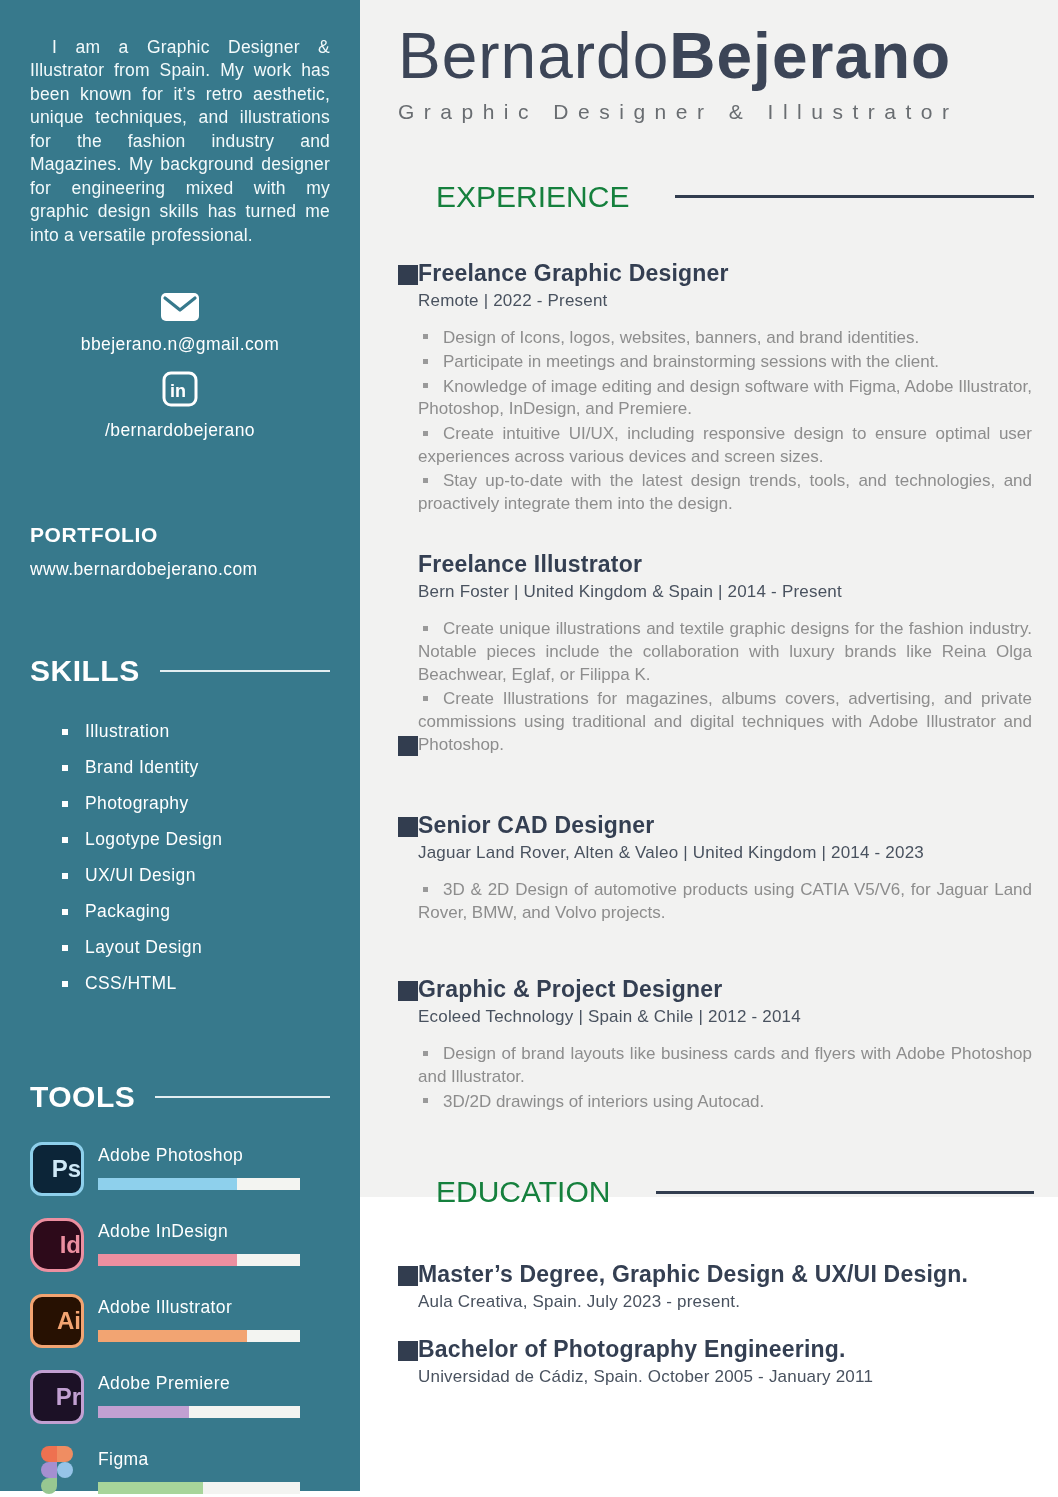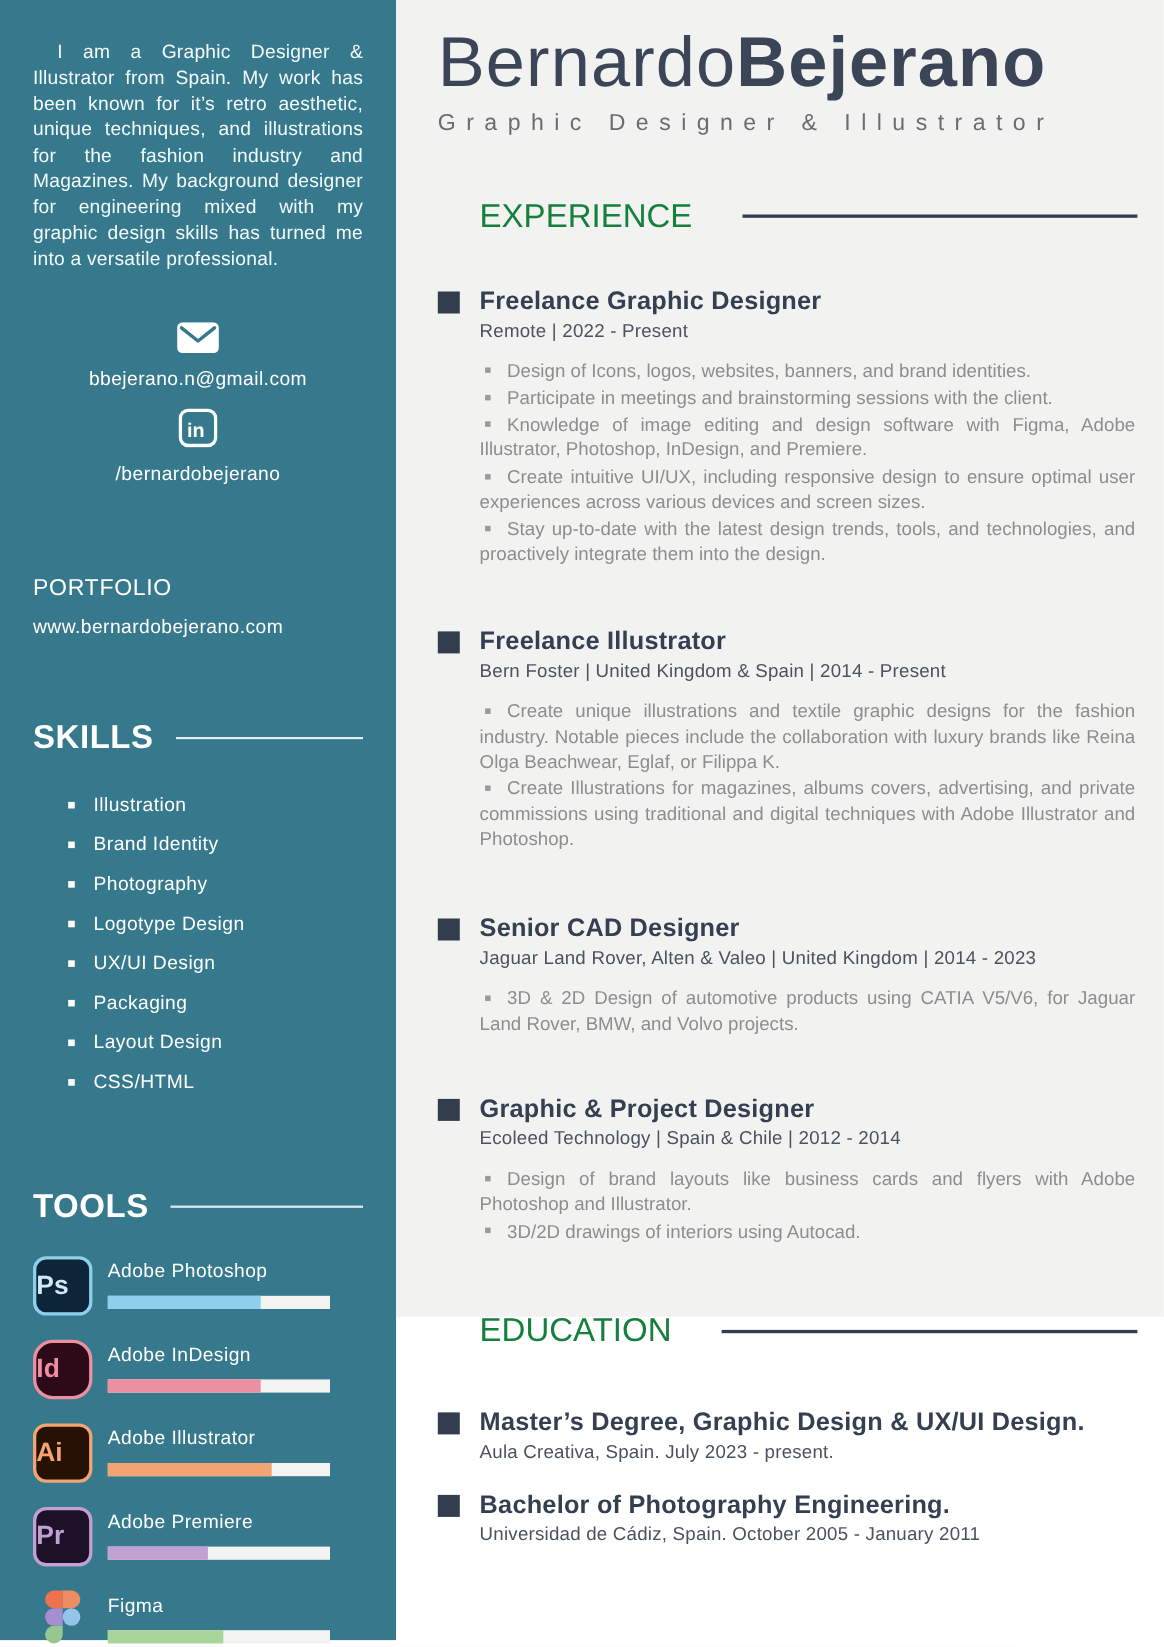--- a/index.html
+++ b/index.html
@@ -19,36 +19,36 @@
     padding:36px 30px 0 30px;
   }
   .intro {
     margin:0; font-size:17.5px; line-height:1.34;
     text-align:justify; text-indent:22px; color:#f3fafb;
     letter-spacing:.2px;
   }
   .contact { margin-top:46px; }
   .contact-row { display:flex; align-items:center; gap:13px; margin-top:16px;flex-direction:column; }
   .contact-row span.ctext { font-size:17.5px; letter-spacing:.4px; }
-  .portfolio-heading { margin:82px 0 0 0; font-size:21px; font-weight:400; letter-spacing:.6px; }
+  .portfolio-heading { margin:82px 0 0 0; font-size:21px; font-weight:700; letter-spacing:.6px; }
   .portfolio-url { margin-top:12px; font-size:17.5px; letter-spacing:.4px; }
 
   .side-heading-row { display:flex; align-items:center; margin-top:74px; }
   .side-heading { margin:0; font-size:30px; font-weight:700; letter-spacing:.5px; }
   .side-rule { flex:1; height:2px; background:#e2eef1; margin-left:20px; }
 
   .skills-list { list-style:none; margin:26px 0 0 0; padding:0; }
   .skills-list li { display:flex; align-items:center; gap:17px; height:36px; padding-left:32px; font-size:17.5px; letter-spacing:.4px; }
   .sq-bullet { width:6px; height:6px; background:#ffffff; flex:none; }
 
   .tools-list { margin-top:28px; }
   .tool-row { display:flex; gap:14px; margin-bottom:22px; }
   .tool-badge {
     width:54px; height:54px; flex:none; border-radius:12px;
-    border:3px solid #fde047; display:flex; align-items:center; justify-content:flex-start;
+    border:3px solid #fde047; display:flex; align-items:center; justify-content:flex-end;
     font-weight:700; font-size:24px;
   }
   .tool-right { flex:1; padding-top:3px; }
   .tool-name { font-size:17.5px; letter-spacing:.4px; }
   .bar { margin-top:12px; width:202px; height:12px; background:#f3f4f1; }
   .bar-fill { height:100%; }
 
   .figma-wrap { width:54px; flex:none; display:flex; justify-content:center; align-items:center; }
   .figma-logo { width:32px; }
   .figma-logo .frow { display:flex; height:16px; }
@@ -62,21 +62,21 @@
   
   .main { flex:1; height:1197px; background:#f2f2f1; padding:20px 24px 0 38px; }
   .name { margin:0; font-size:64px; color:#3c4557; font-weight:400; letter-spacing:1px; line-height:1.15; white-space:nowrap; }
   .name .last { font-weight:700; }
   .name-sub { margin-top:6px; font-size:21px; color:#696d71; letter-spacing:9.5px; white-space:nowrap; }
 
   .main-heading-row { display:flex; align-items:center; margin-top:52px; padding-left:34px; }
   .main-heading { margin:4px; font-size:30px; font-weight:400; color:#15803d; letter-spacing:0; }
   .main-rule { flex:1; height:3px; background:#323d4f; margin-left:42px; }
 
-  .job, .edu { display:flex; gap:18px; }
+  .job, .edu { display:flex; }
   .job { margin-top:42px; }
   .edu { margin-top:44px; }
   .job-marker, .edu-marker { width:20px; height:20px; background:#323d4f; margin-top:5px; flex:none; }
   .job-body, .edu-body { flex:1; }
   .job-title, .edu-title { margin:0; font-size:23px; font-weight:700; color:#343f52; letter-spacing:.2px; }
   .job-meta, .edu-meta { margin-top:4px; font-size:17px; color:#49525f; letter-spacing:.2px; }
   .job-bullets { list-style:none; margin:16px 0 0 0; padding:0 2px 0 0; }
   .job-bullets li { font-size:17px; color:#8d8d8d; line-height:1.33; text-align:justify; margin-top:2px; }
   .job-bullets li::before {
     content:""; display:inline-block; width:5px; height:5px;
@@ -251,21 +251,21 @@
         <ul class="job-bullets">
           <li>Design of Icons, logos, websites, banners, and brand identities.</li>
           <li>Participate in meetings and brainstorming sessions with the client.</li>
           <li>Knowledge of image editing and design software with Figma, Adobe Illustrator, Photoshop, InDesign, and Premiere.</li>
           <li>Create intuitive UI/UX, including responsive design to ensure optimal user experiences across various devices and screen sizes.</li>
           <li>Stay up-to-date with the latest design trends, tools, and technologies, and proactively integrate them into the design.</li>
         </ul>
       </div>
     </article>
 
-    <article class="job" style="margin-top:54px;">
+    <article class="job" style="margin-top:36px;align-items:flex-end;">
       <span class="job-marker"></span>
       <div class="job-body">
         <h3 class="job-title">Freelance Illustrator</h3>
         <div class="job-meta">Bern Foster | United Kingdom &amp; Spain | 2014 - Present</div>
         <ul class="job-bullets">
           <li>Create unique illustrations and textile graphic designs for the fashion industry. Notable pieces include the collaboration with luxury brands like Reina Olga Beachwear, Eglaf, or Filippa K.</li>
           <li>Create Illustrations for magazines, albums covers, advertising, and private commissions using traditional and digital techniques with Adobe Illustrator and Photoshop.</li>
         </ul>
       </div>
     </article>

